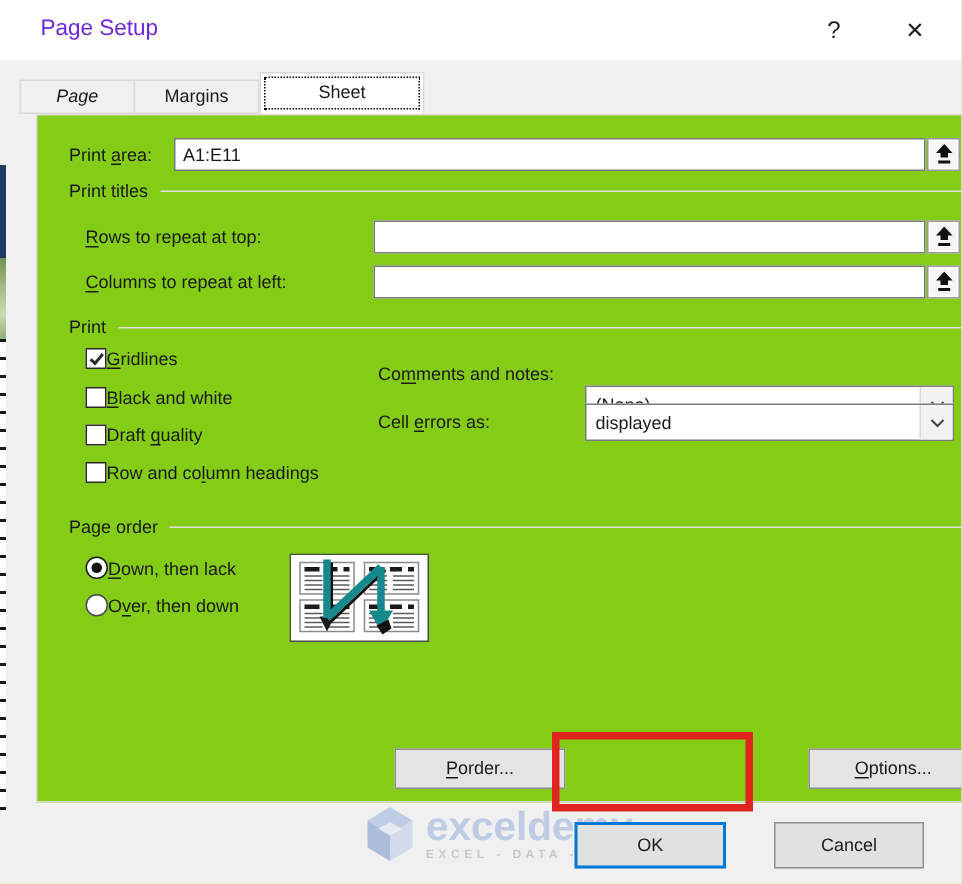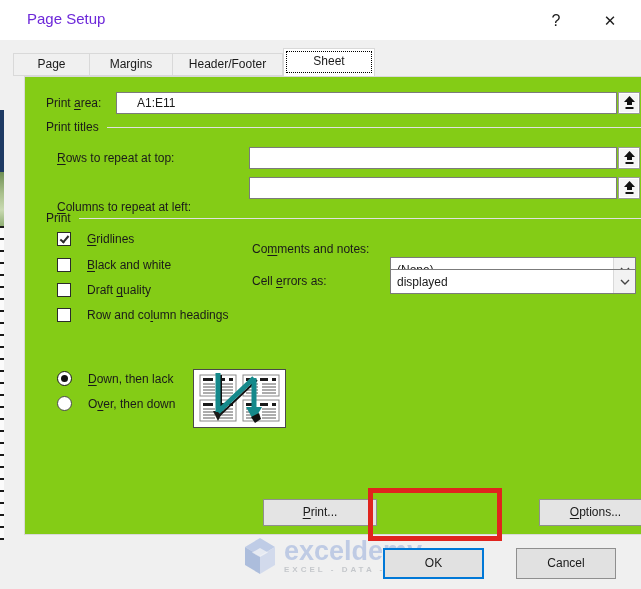--- a/index.html
+++ b/index.html
@@ -9,36 +9,36 @@
   .titlebar{position:absolute;left:0;top:0;right:0;height:40px;background:#ffffff;}
   .title{position:absolute;left:27px;top:10px;font-size:15px;color:#6d28d9;}
   .tb-btn{position:absolute;top:8px;width:30px;height:26px;text-align:center;line-height:26px;font-size:16px;color:#1a1a1a;cursor:default;}
   .help{right:70px;}
   .close{right:16px;font-size:15px;}
   
   .tabs{position:absolute;left:13px;top:48px;height:28px;display:flex;align-items:flex-end;z-index:3;}
   .tab{box-sizing:border-box;height:23px;background:#f0f0f0;border:1px solid #d9d9d9;border-left:none;
        font-size:12px;text-align:center;line-height:21px;color:#1a1a1a;}
   .tab:first-child{border-left:1px solid #d9d9d9;}
-  .tab:nth-child(1){width:77px;}
+  .tab:nth-child(1){width:77px;font-style:italic;}
   .tab:nth-child(2){width:83px;}
   .tab:nth-child(3){width:110px;}
   .tab:nth-child(4){width:92px;}
   .tab.active{height:28px;background:#ffffff;border:1px solid #d9d9d9;border-bottom:none;line-height:25px;
        outline:1px dotted #000;outline-offset:-4px;position:relative;z-index:4;}
   
   .panel{position:absolute;left:24px;top:76px;width:627px;height:459px;box-sizing:border-box;background:#84cc16;border:1px solid #d9d9d9;z-index:1;}
   .lbl{font-size:12px;color:#1a1a1a;white-space:nowrap;}
   .ul{text-decoration:underline;text-underline-offset:2px;}
-  .field{box-sizing:border-box;background:#fff;border:1px solid #7b7b7b;height:22px;font-family:"Liberation Sans",sans-serif;font-size:12px;padding:0 20px;color:#1a1a1a;outline:none;}
+  .field{box-sizing:border-box;background:#fff;border:1px solid #7b7b7b;height:22px;font-family:"Liberation Sans",sans-serif;font-size:12px;padding:0 5px;color:#1a1a1a;outline:none;}
   .collapse-btn{box-sizing:border-box;width:22px;height:22px;background:#f5f5f5;border:1px solid #9a9a9a;box-shadow:inset 0 0 0 1px #ffffff;display:flex;align-items:center;justify-content:center;}
   .group-head{position:absolute;display:flex;align-items:center;}
   .group-rule{flex:1;height:1px;background:#e0e0e0;margin-left:8px;}
   
-  .check-row{position:absolute;display:flex;align-items:center;gap:16px;}
+  .check-row{position:absolute;display:flex;align-items:center;gap:0;}
   .cb{box-sizing:border-box;width:14px;height:14px;background:#fff;border:1px solid #2b2b2b;position:relative;flex:none;}
   .cb.checked::after{content:"";position:absolute;left:2px;top:3px;width:7px;height:3px;border-left:2px solid #2b2b2b;border-bottom:2px solid #2b2b2b;transform:rotate(-50deg);}
   .radio{box-sizing:border-box;width:15px;height:15px;border:1px solid #4a4a4a;border-radius:50%;background:#fff;position:relative;flex:none;}
   .radio.selected{border:1px solid #1a1a1a;}
   .radio.selected::after{content:"";position:absolute;left:3px;top:3px;width:7px;height:7px;border-radius:50%;background:#111;}
   
   .dropdown{position:absolute;box-sizing:border-box;width:246px;height:25px;background:#fff;border:1px solid #7b7b7b;display:flex;align-items:center;}
   .dd-value{flex:1;font-size:12px;padding-left:6px;}
   .dd-btn{width:21px;height:100%;background:#f2f2f2;border-left:1px solid #d9d9d9;display:flex;align-items:center;justify-content:center;}
   
@@ -65,21 +65,20 @@
 
   <div class="titlebar">
     <div class="title">Page Setup</div>
     <div class="tb-btn help">?</div>
     <div class="tb-btn close">✕</div>
   </div>
 
   <div class="tabs">
     <div class="tab">Page</div>
     <div class="tab">Margins</div>
-    <div class="tab">Header/Footer</div>
     <div class="tab active">Sheet</div>
   </div>
 
   <div class="panel">
 
     <div class="lbl" style="position:absolute;left:21px;top:15px;line-height:22px;"><span>Print </span><span class="ul">a</span><span>rea:</span></div>
     <input class="field" style="position: absolute; left: 91px; top: 15px; width: 501px;" value="A1:E11">
     <div class="collapse-btn" style="position:absolute;left:593px;top:15px;">
       <svg width="13" height="14" viewBox="0 0 13 14">
           <path d="M6.5 0 L12 6 H9 V9 H4 V6 H1 Z" fill="#111"></path>
@@ -92,21 +91,21 @@
       <span class="group-rule"></span>
     </div>
     <div class="lbl" style="position:absolute;left:32px;top:70px;line-height:22px;"><span class="ul">R</span><span>ows to repeat at top:</span></div>
     <input class="field" style="position: absolute; left: 224px; top: 70px; width: 368px;" value="">
     <div class="collapse-btn" style="position:absolute;left:593px;top:70px;">
       <svg width="13" height="14" viewBox="0 0 13 14">
           <path d="M6.5 0 L12 6 H9 V9 H4 V6 H1 Z" fill="#111"></path>
           <rect x="2.5" y="11" width="8" height="2" fill="#111"></rect>
         </svg>
     </div>
-    <div class="lbl" style="position:absolute;left:32px;top:100px;line-height:22px;margin-top:19px;"><span class="ul">C</span><span>olumns to repeat at left:</span></div>
+    <div class="lbl" style="position:absolute;left:32px;top:100px;line-height:22px;"><span class="ul">C</span><span>olumns to repeat at left:</span></div>
     <input class="field" style="position: absolute; left: 224px; top: 100px; width: 368px;" value="">
     <div class="collapse-btn" style="position:absolute;left:593px;top:100px;">
       <svg width="13" height="14" viewBox="0 0 13 14">
           <path d="M6.5 0 L12 6 H9 V9 H4 V6 H1 Z" fill="#111"></path>
           <rect x="2.5" y="11" width="8" height="2" fill="#111"></rect>
         </svg>
     </div>
 
     <div class="group-head" style="left:21px;top:134px;right:8px;">
       <span class="lbl">Print</span>
@@ -143,20 +142,24 @@
     <div class="lbl" style="position:absolute;left:227px;top:192px;line-height:25px;"><span>Cell </span><span class="ul">e</span><span>rrors as:</span></div>
     <div class="dropdown" style="left:365px;top:192px;">
       <span class="dd-value">displayed</span>
       <span class="dd-btn">
           <svg width="10" height="6" viewBox="0 0 10 6">
             <path d="M1 1 L5 5 L9 1" stroke="#444" stroke-width="1.4" fill="none"></path>
           </svg>
         </span>
     </div>
 
+    <div class="group-head" style="left:21px;top:267px;right:8px;">
+      <span class="lbl">Page order</span>
+      <span class="group-rule"></span>
+    </div>
 
     <div class="check-row" style="left:32px;top:294px;">
       <span class="radio selected"></span>
       <span class="lbl"><span></span><span class="ul">D</span><span>own, then lack</span></span>
     </div>
     <div class="check-row" style="left:32px;top:319px;">
       <span class="radio"></span>
       <span class="lbl"><span>O</span><span class="ul">v</span><span>er, then down</span></span>
     </div>
 
@@ -188,21 +191,21 @@
         <path d="M10 40 h12 M10 43 h12 M10 46 h12 M10 49 h12 M26 40 h14 M26 43 h14 M26 46 h14 M26 49 h14"></path>
         <path d="M53 40 h12 M53 43 h12 M53 46 h12 M53 49 h12 M69 40 h14 M69 43 h14 M69 46 h14 M69 49 h14"></path>
       </g>
       <path d="M28 6 L28 45 L64 11" stroke="#111" stroke-width="2" fill="none"></path>
       <polygon points="20,42 30,42 25,52" fill="#1a1a1a"></polygon>
       <path d="M25 4 V43 M25 43 L61 9 M61 9 V40" stroke="#15898b" stroke-width="5" fill="none"></path>
       <polygon points="53,38 69,38 61,52" fill="#15898b"></polygon>
       <polygon points="58,48 66,44 68,50 62,54" fill="#111"></polygon>
     </svg>
 
-    <div class="btn" style="left:238px;top:422px;width:114px;"><span></span><span class="ul">P</span><span>rint...</span></div>
+    <div class="btn" style="left:238px;top:422px;width:114px;"><span></span><span class="ul">P</span><span>order...</span></div>
     <div class="btn" style="left:514px;top:422px;width:113px;"><span></span><span class="ul">O</span><span>ptions...</span></div>
   </div>
 
   <div class="red-box"></div>
 
   <div class="watermark">
     <svg width="36" height="40" viewBox="0 0 36 40">
       <polygon points="18,2 33,11 18,20 3,11" fill="#8fa9dd"></polygon>
       <polygon points="3,11 18,20 18,38 3,29" fill="#6b8cc9"></polygon>
       <polygon points="18,20 33,11 33,29 18,38" fill="#b6c6ea"></polygon>

